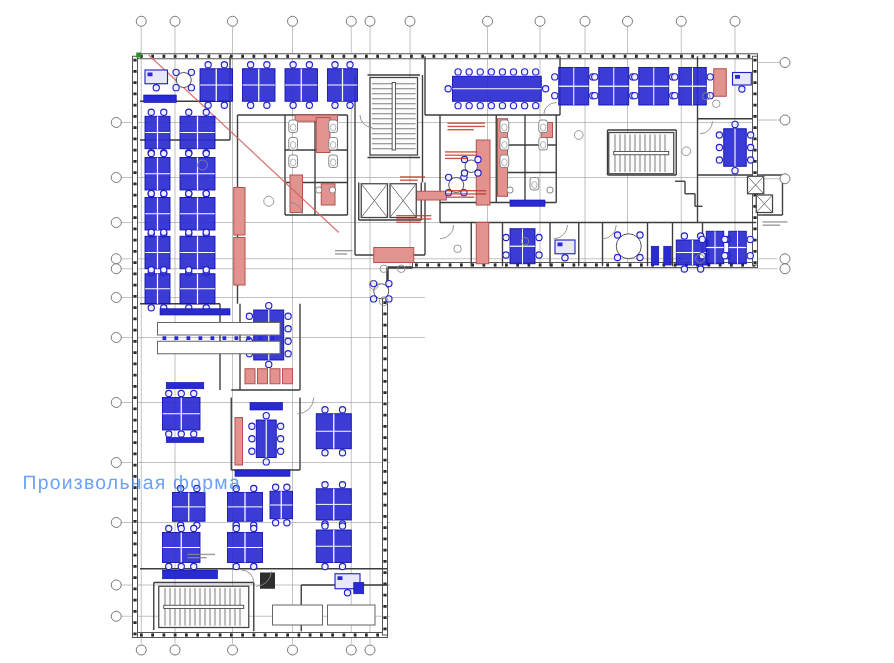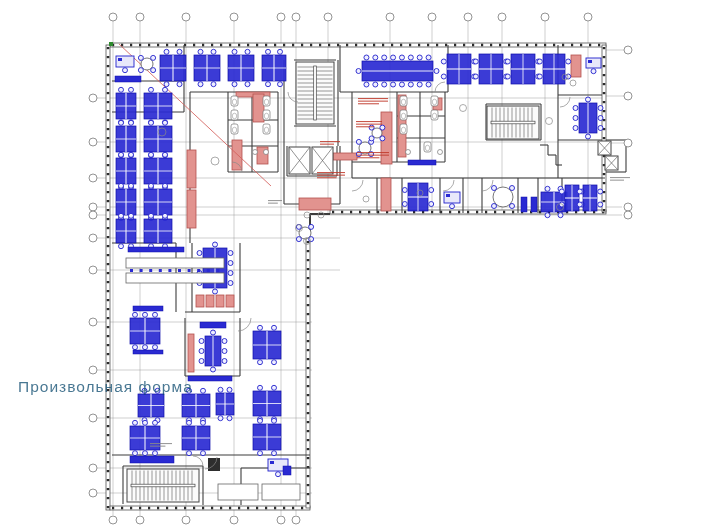--- a/index.html
+++ b/index.html
@@ -1,20 +1,20 @@
 <!DOCTYPE html>
 <html><head>
 <meta charset="utf-8">
 <style>
   html,body{margin:0;padding:0;background:#ffffff;}
   .stage{position:relative;width:715px;height:530px;background:#fff;overflow:hidden;
          font-family:"Liberation Sans", sans-serif;}
   svg{position:absolute;left:0;top:0;}
   .watermark{position:absolute;left:18px;top:378px;font-size:15.5px;letter-spacing:1px;
-             color:#0c4a6e;opacity:.75;white-space:nowrap;user-select:none;}
+             color:#3b82f6;opacity:.75;white-space:nowrap;user-select:none;}
 </style>
 </head>
 <body>
 
 <div class="stage">
   <svg id="plan-svg" width="715" height="530" viewBox="0 0 715 530">
       <g>
         <line x1="113" y1="21" x2="113" y2="515" stroke="#9a9a9a" stroke-width="0.6" opacity="0.8"></line>
         <line x1="140" y1="21" x2="140" y2="515" stroke="#9a9a9a" stroke-width="0.6" opacity="0.8"></line>
         <line x1="186" y1="21" x2="186" y2="515" stroke="#9a9a9a" stroke-width="0.6" opacity="0.8"></line>

